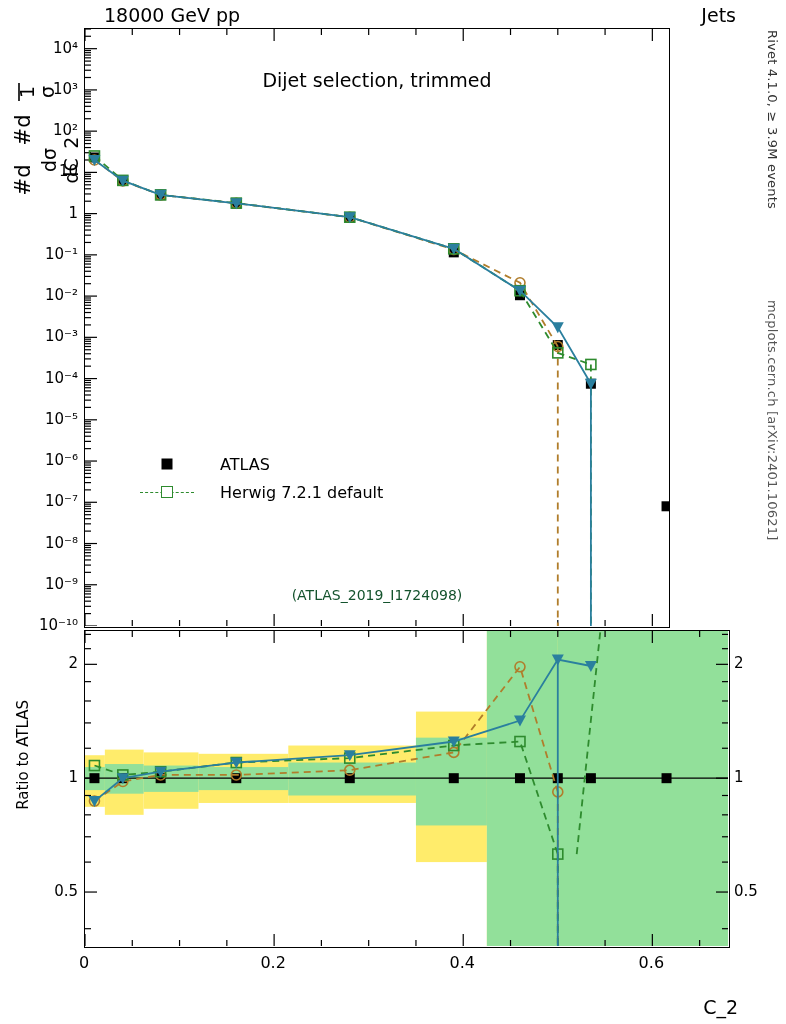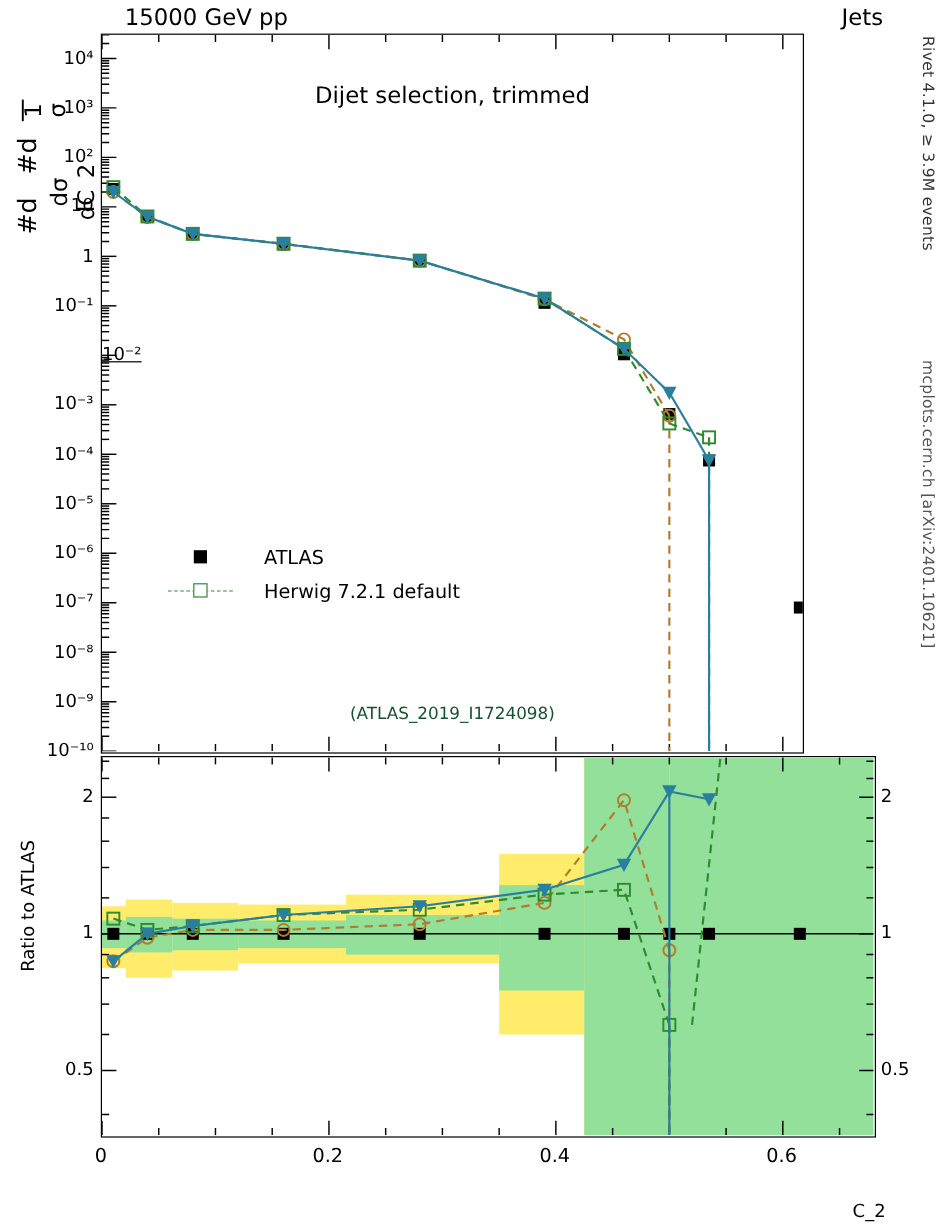--- a/index.html
+++ b/index.html
@@ -71,21 +71,21 @@
     color: #14532d;
   }
   .ylab-ratio {
     left: 14px; top: 700px;
     writing-mode: vertical-rl;
     transform: rotate(180deg);
     font-size: 15px;
   }
   .xlab {
     right: 48px; bottom: 6px;
-    font-size: 15px;
+    font-size: 19px;
   }
   .ytick-l {
     position: absolute;
     font-size: 15px;
     white-space: nowrap;
     transform: translateY(-50%);
     text-align: right;
   }
   .xtick {
     position: absolute;
@@ -123,21 +123,21 @@
   }
   .leg-lab { white-space: nowrap; }
 
   svg { display: block; }
 </style>
 </head>
 <body>
 
 <div id="root">
 
-  <div class="abs hdr-left">15000 GeV pp</div>
+  <div class="abs hdr-left">18000 GeV pp</div>
   <div class="abs hdr-right">Jets</div>
 
   <div class="abs vcap dark" style="right:6px; top:30px;">Rivet 4.1.0, ≥ 3.9M events</div>
   <div class="abs vcap" style="right:6px; top:300px;">mcplots.cern.ch [arXiv:2401.10621]</div>
 
   <div class="abs" style="left:0px; top:30px; width:80px; height:190px;">
     <svg width="80" height="190" viewBox="0 0 80 190">
       <g font-family="DejaVu Sans" font-size="20">
         <g transform="translate(30,100) rotate(-90)">
           <text x="0" y="0" text-anchor="middle" font-size="21">#d</text>
@@ -509,21 +509,21 @@
 
   <div id="main-yticks">
       <div class="abs ytick-l" style="right: 708px; top: 625px;">10⁻¹⁰</div>
       <div class="abs ytick-l" style="right: 708px; top: 583.763px;">10⁻⁹</div>
       <div class="abs ytick-l" style="right: 708px; top: 542.525px;">10⁻⁸</div>
       <div class="abs ytick-l" style="right: 708px; top: 501.288px;">10⁻⁷</div>
       <div class="abs ytick-l" style="right: 708px; top: 460.05px;">10⁻⁶</div>
       <div class="abs ytick-l" style="right: 708px; top: 418.813px;">10⁻⁵</div>
       <div class="abs ytick-l" style="right: 708px; top: 377.575px;">10⁻⁴</div>
       <div class="abs ytick-l" style="right: 708px; top: 336.338px;">10⁻³</div>
-      <div class="abs ytick-l" style="right: 668px; top: 295.1px; text-decoration: underline;">10⁻²</div>
+      <div class="abs ytick-l" style="right: 708px; top: 295.1px;">10⁻²</div>
       <div class="abs ytick-l" style="right: 708px; top: 253.863px;">10⁻¹</div>
       <div class="abs ytick-l" style="right: 708px; top: 212.625px;">1</div>
       <div class="abs ytick-l" style="right: 708px; top: 171.388px;">10</div>
       <div class="abs ytick-l" style="right: 708px; top: 130.15px;">10²</div>
       <div class="abs ytick-l" style="right: 708px; top: 88.9128px;">10³</div>
       <div class="abs ytick-l" style="right: 708px; top: 47.6753px; margin-left: 39px;">10⁴</div>
     </div>
 
   <div class="abs" id="ratiopanel">
     <svg class="abs" style="left:0; top:0;" width="643" height="315" viewBox="0 0 643 315">

